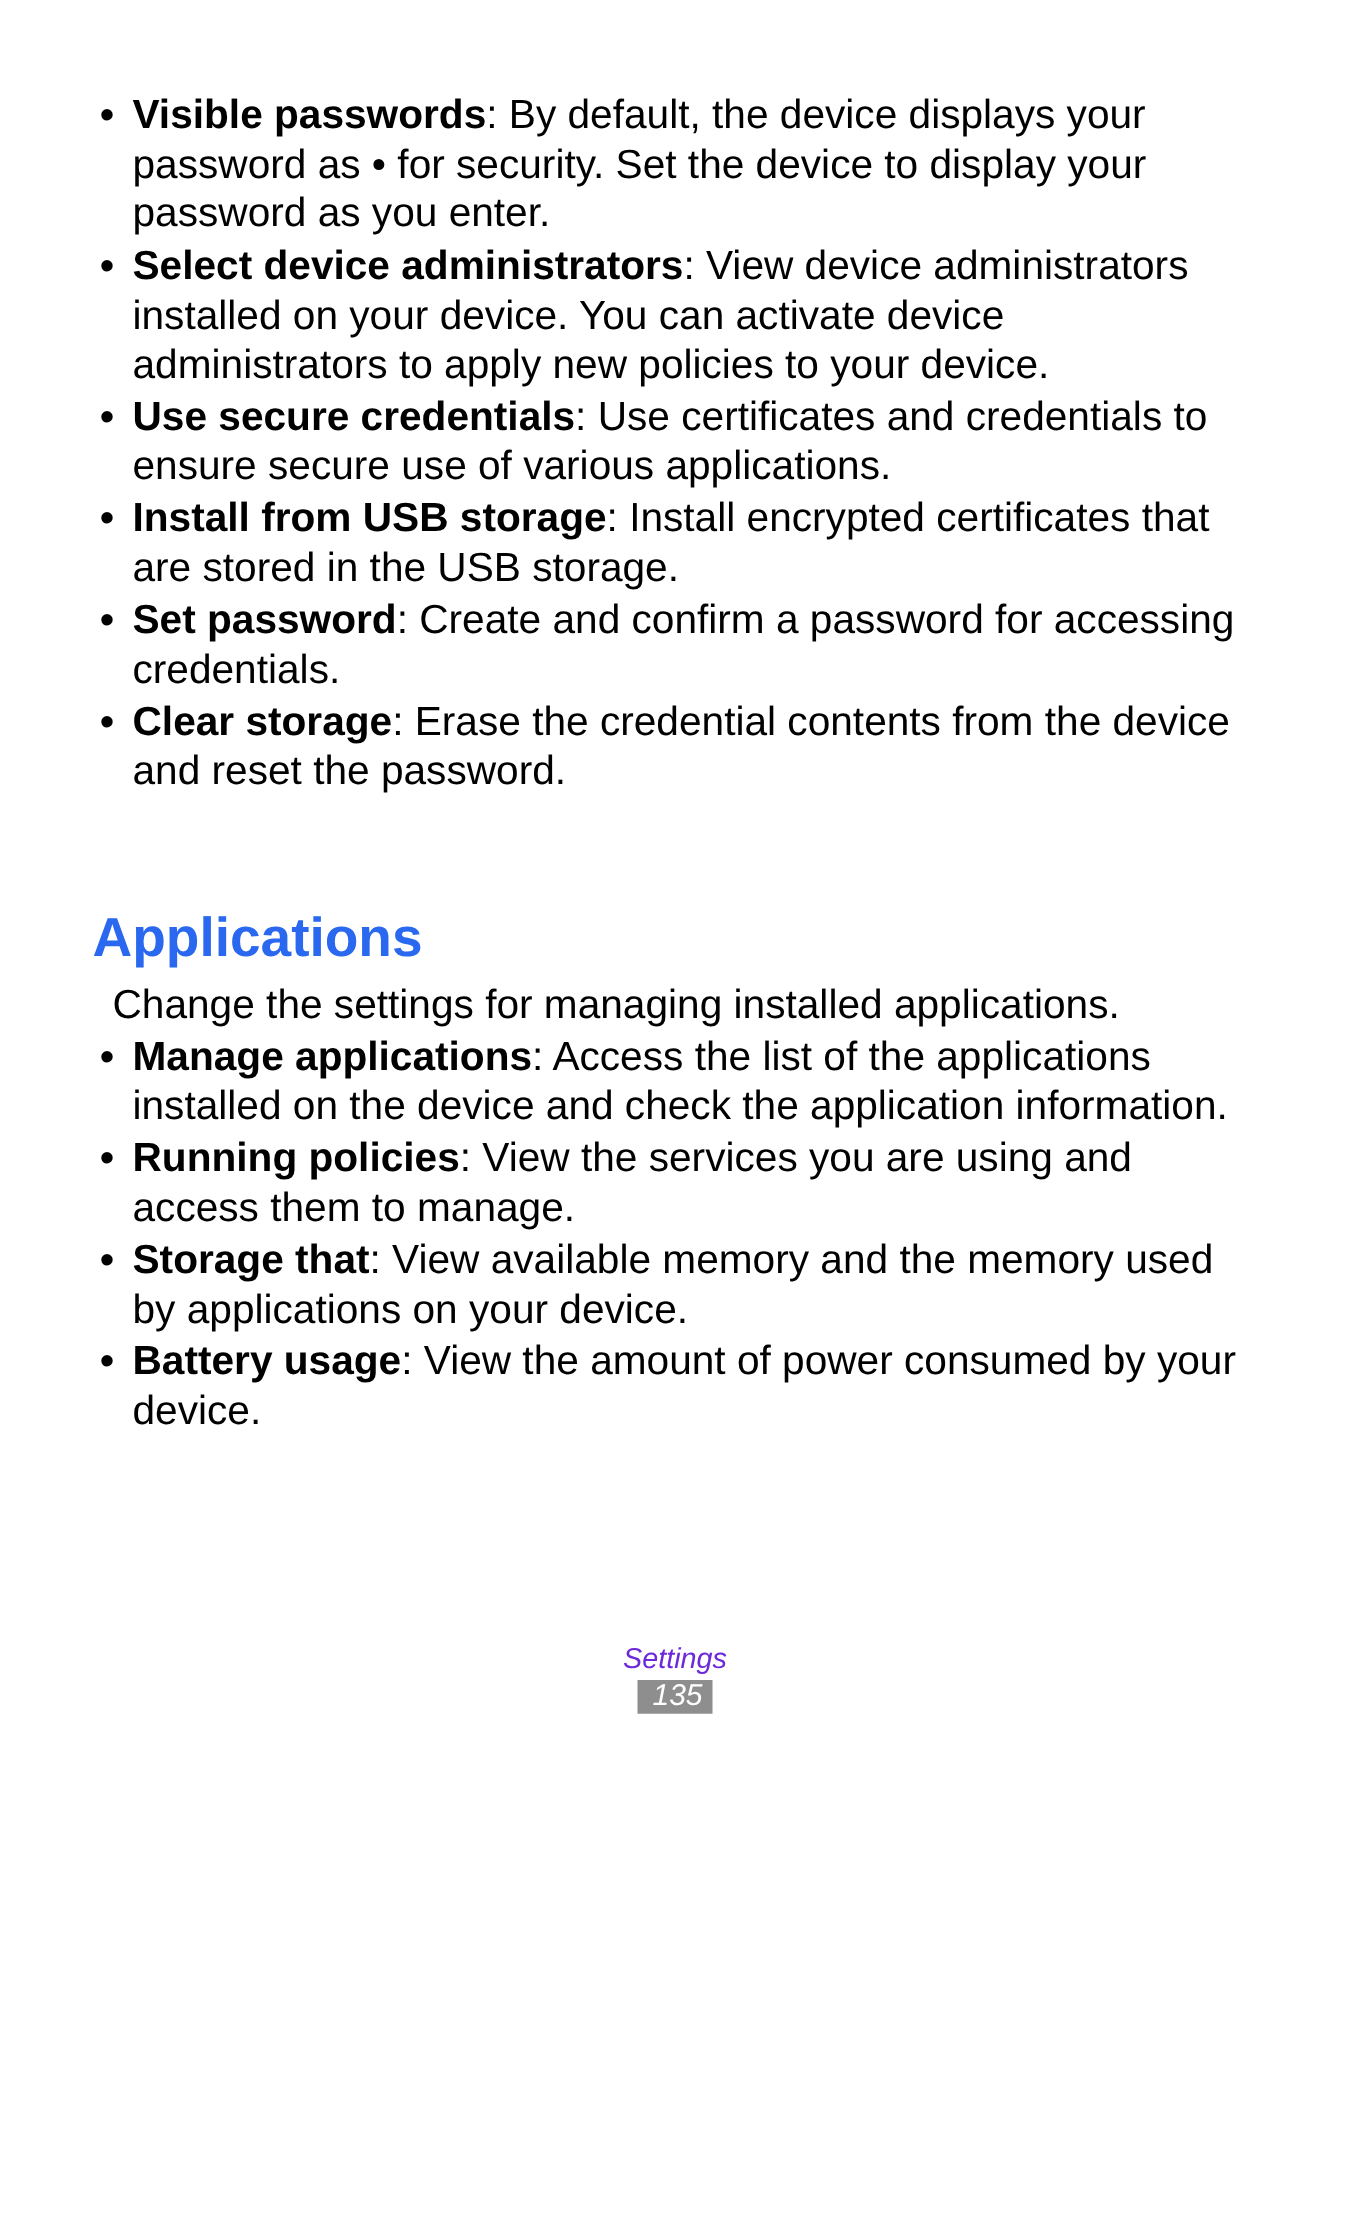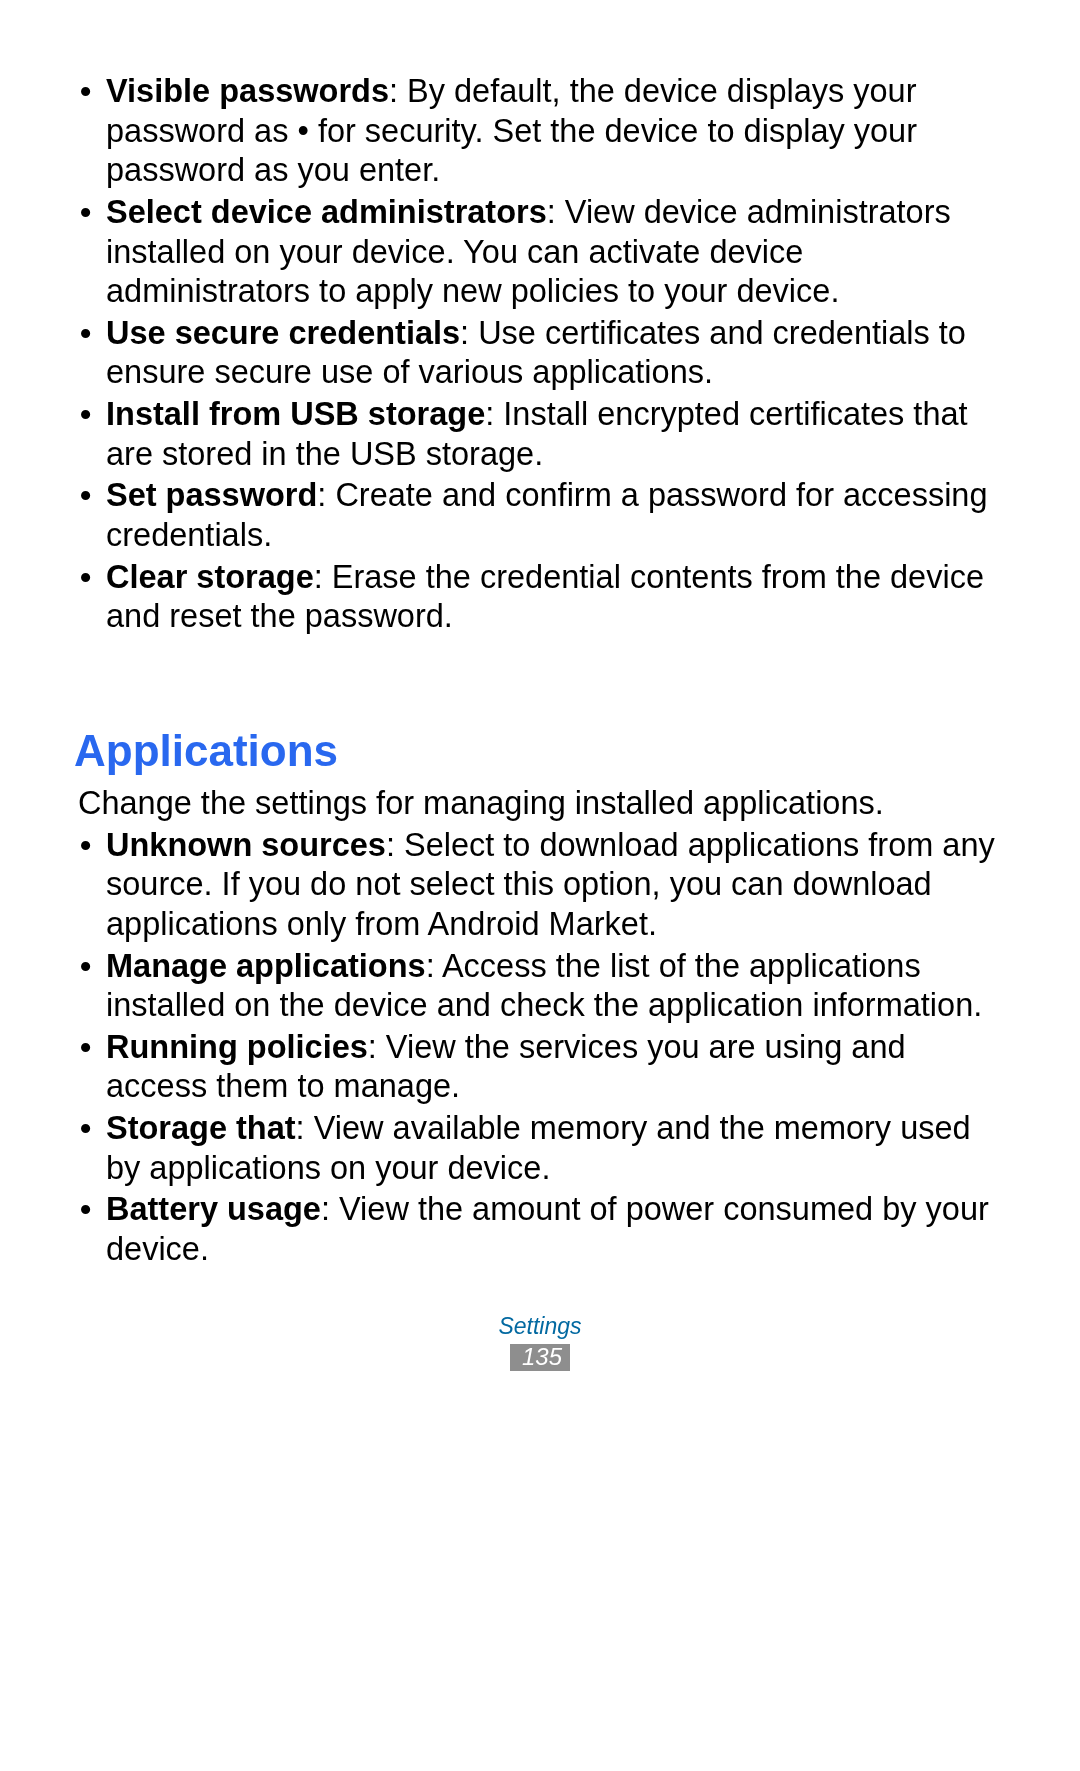--- a/index.html
+++ b/index.html
@@ -45,32 +45,33 @@
       font-size: 44px;
       font-weight: 700;
       margin-top: 89px;
       margin-bottom: 8px;
     }
     .intro {
       font-size: 32.5px;
       line-height: 1.22;
       margin-bottom: 2px;
       padding-left: 4px;
+      margin-left: 12px;
     }
     .footer {
       position: absolute;
       bottom: 400px;
       left: 0;
       right: 0;
       text-align: center;
     }
     .footer-label {
       font-style: italic;
       font-size: 23px;
-      color: #0369a1;
+      color: #6d28d9;
       margin-bottom: 4px;
     }
     .page-number {
       display: inline-block;
       background: #8e8e8e;
       color: #ffffff;
       font-style: italic;
       font-size: 24px;
       padding: 0px 8px 1px 12px;
       line-height: 1.1;
@@ -85,21 +86,20 @@
     <li><span class="bold">Select device administrators</span><span>: View device administrators installed on your device. You can activate device administrators to apply new policies to your device.</span></li>
     <li><span class="bold">Use secure credentials</span><span>: Use certificates and credentials to ensure secure use of various applications.</span></li>
     <li><span class="bold">Install from USB storage</span><span>: Install encrypted certificates that are stored in the USB storage.</span></li>
     <li><span class="bold">Set password</span><span>: Create and confirm a password for accessing credentials.</span></li>
     <li><span class="bold">Clear storage</span><span>: Erase the credential contents from the device and reset the password.</span></li>
   </ul>
 
   <h2 class="heading">Applications</h2>
   <p class="intro">Change the settings for managing installed applications.</p>
   <ul class="bullet-list">
-    <li><span class="bold">Unknown sources</span><span>: Select to download applications from any source. If you do not select this option, you can download applications only from Android Market.</span></li>
     <li><span class="bold">Manage applications</span><span>: Access the list of the applications installed on the device and check the application information.</span></li>
     <li><span class="bold">Running policies</span><span>: View the services you are using and access them to manage.</span></li>
     <li><span class="bold">Storage that</span><span>: View available memory and the memory used by applications on your device.</span></li>
     <li><span class="bold">Battery usage</span><span>: View the amount of power consumed by your device.</span></li>
   </ul>
 </div>
 
 <div class="footer">
   <div class="footer-label">Settings</div>
   <div class="page-number">135</div>

